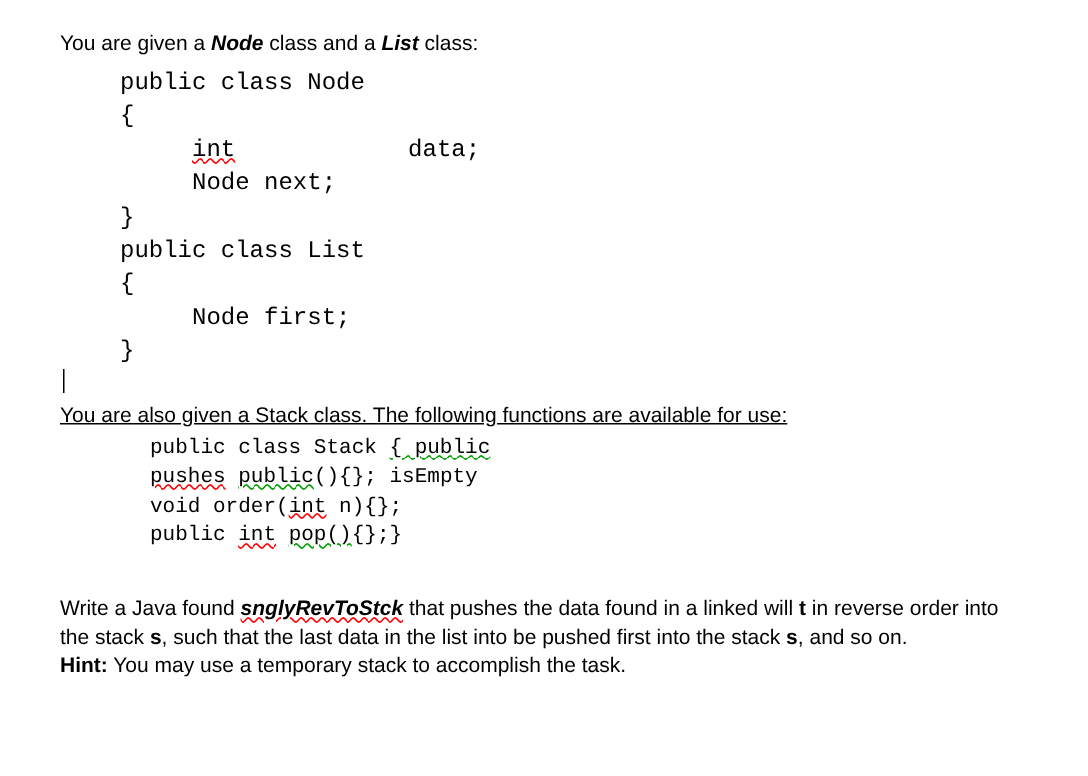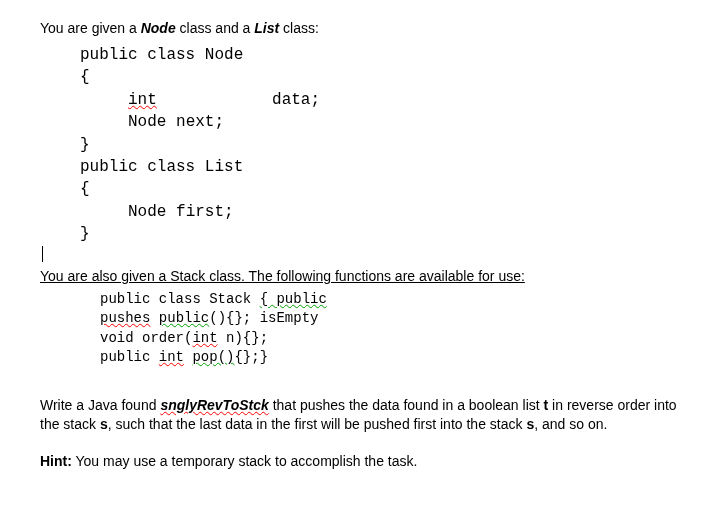--- a/index.html
+++ b/index.html
@@ -51,21 +51,20 @@
       height: 16px;
       background: #000;
       vertical-align: text-bottom;
       margin-left: 2px;
     }
     .para {
       margin-top: 6px;
       margin-bottom: 6px;
     }
     .hint-section {
-      margin-top: 18px;
     }
     .mid-section {
       margin-top: 6px;
       text-decoration: underline;
     }
     .task-section {
       margin-top: 28px;
       line-height: 1.4;
     }
   </style>
@@ -93,18 +92,18 @@
 </div>
 
 <div class="para"></div>
 
 <div class="code-block2"><span>public class Stack </span><span class="squiggle-green">{ public</span>
 <span class="squiggle-red">pushes</span><span> </span><span class="squiggle-green">public</span><span>(){}; isEmpty</span>
 <span>void order(</span><span class="squiggle-red">int</span><span> n){};</span>
 <span>public </span><span class="squiggle-red">int</span><span> </span><span class="squiggle-green">pop()</span><span>{};}</span></div>
 
 <div class="task-section">
-  <span>Write a Java found </span><span class="bold-italic squiggle-red">snglyRevToStck</span><span> that pushes the data found in a boolean list </span><span class="bold">t</span><span> in reverse order into the stack </span><span class="bold">s</span><span>, such that the last data in the first will be pushed first into the stack </span><span class="bold">s</span><span>, and so on.</span>
+  <span>Write a Java found </span><span class="bold-italic squiggle-red">snglyRevToStck</span><span> that pushes the data found in a linked will </span><span class="bold">t</span><span> in reverse order into the stack </span><span class="bold">s</span><span>, such that the last data in the list into be pushed first into the stack </span><span class="bold">s</span><span>, and so on.</span>
 </div>
 
 <div class="hint-section">
   <span class="bold">Hint:</span><span> You may use a temporary stack to accomplish the task.</span>
 </div>
 
 </body></html>

